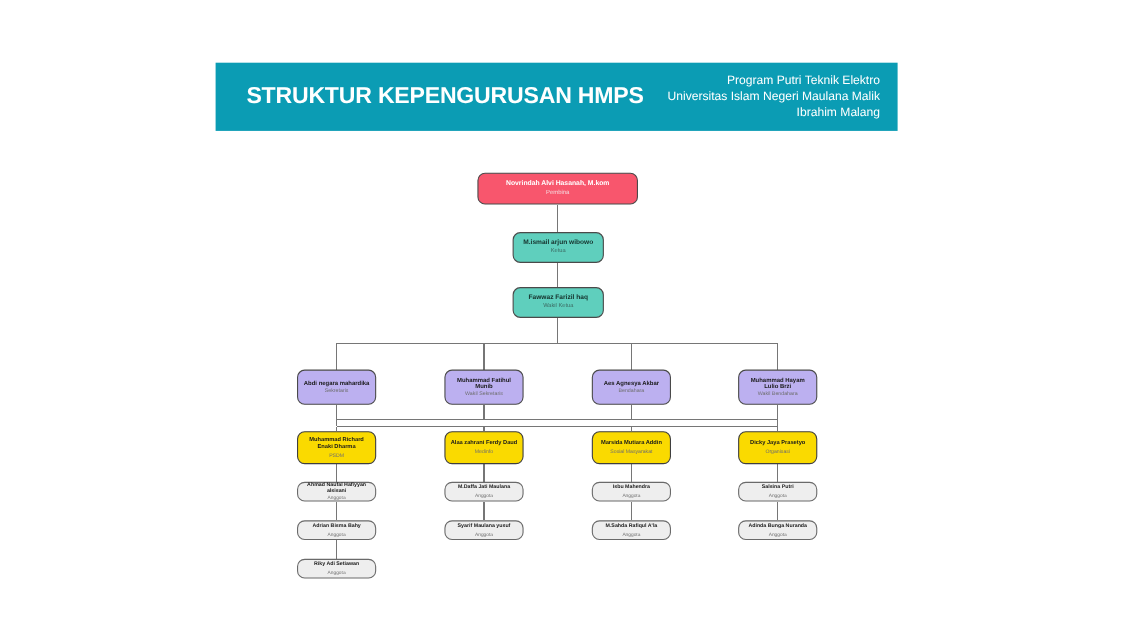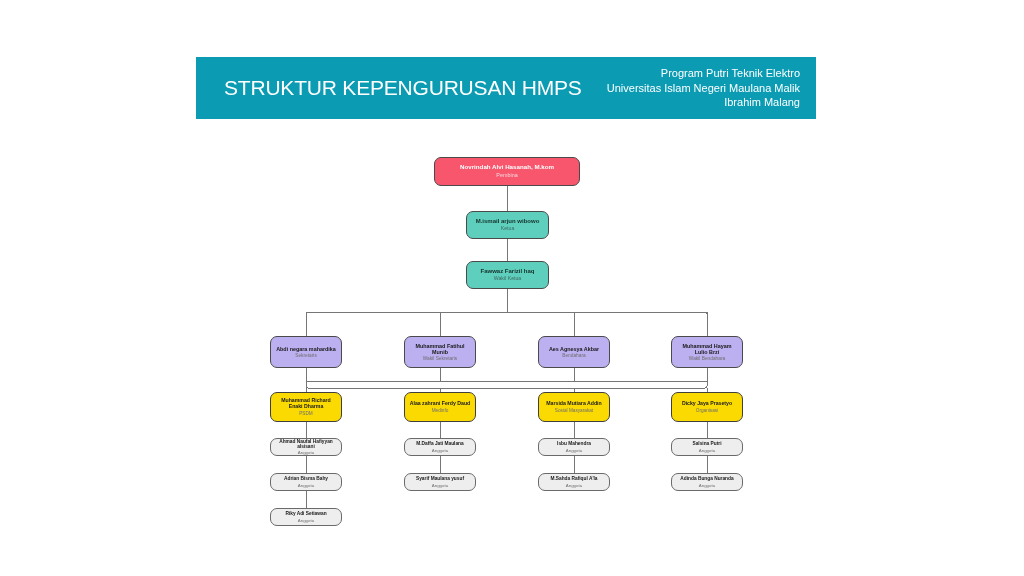--- a/index.html
+++ b/index.html
@@ -25,21 +25,21 @@
     background: #0b9cb4;
     display: flex;
     align-items: center;
     justify-content: space-between;
     box-sizing: border-box;
     padding: 0 16px 0 28px;
   }
   #header-title {
     color: #ffffff;
     font-size: 21px;
-    font-weight: normal;
+    font-weight: bold;
     letter-spacing: -0.2px;
     white-space: nowrap;
   }
   #header-subtitle {
     color: #ffffff;
     text-align: right;
     line-height: 1.35;
   }
   .subtitle-line1 { font-size: 11px; display: block; }
   .subtitle-line2 { font-size: 11px; display: block; }

